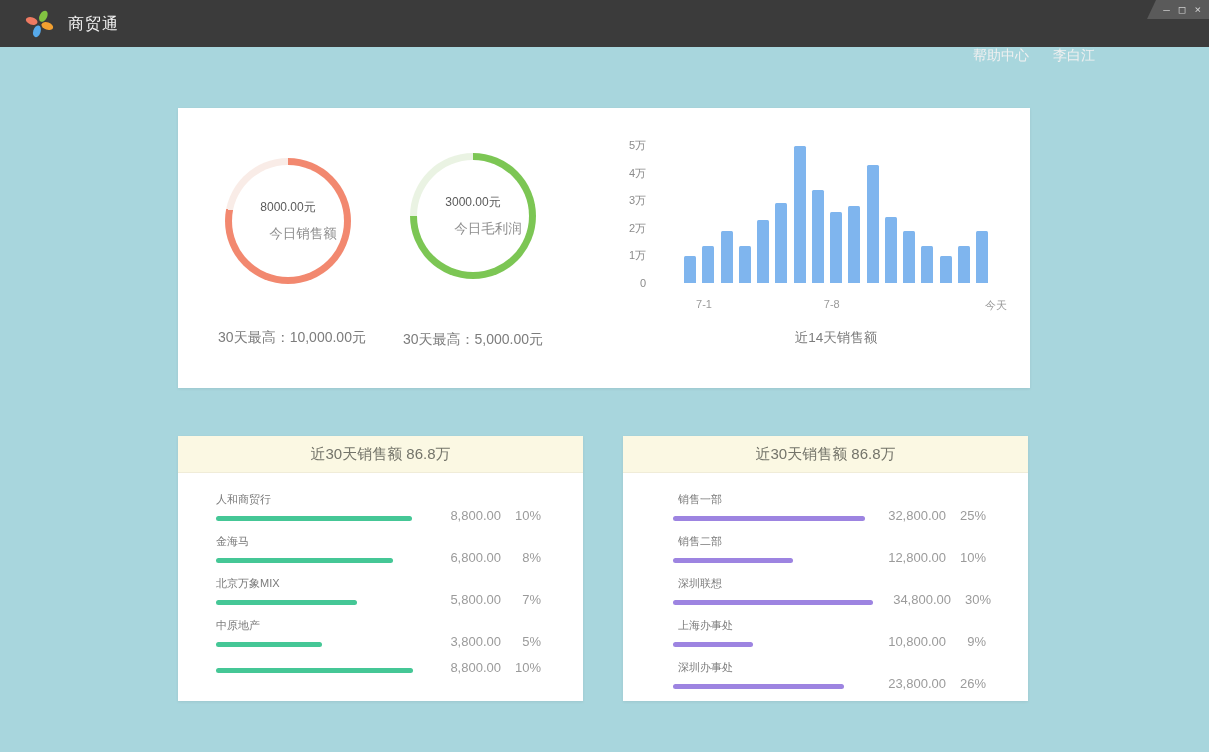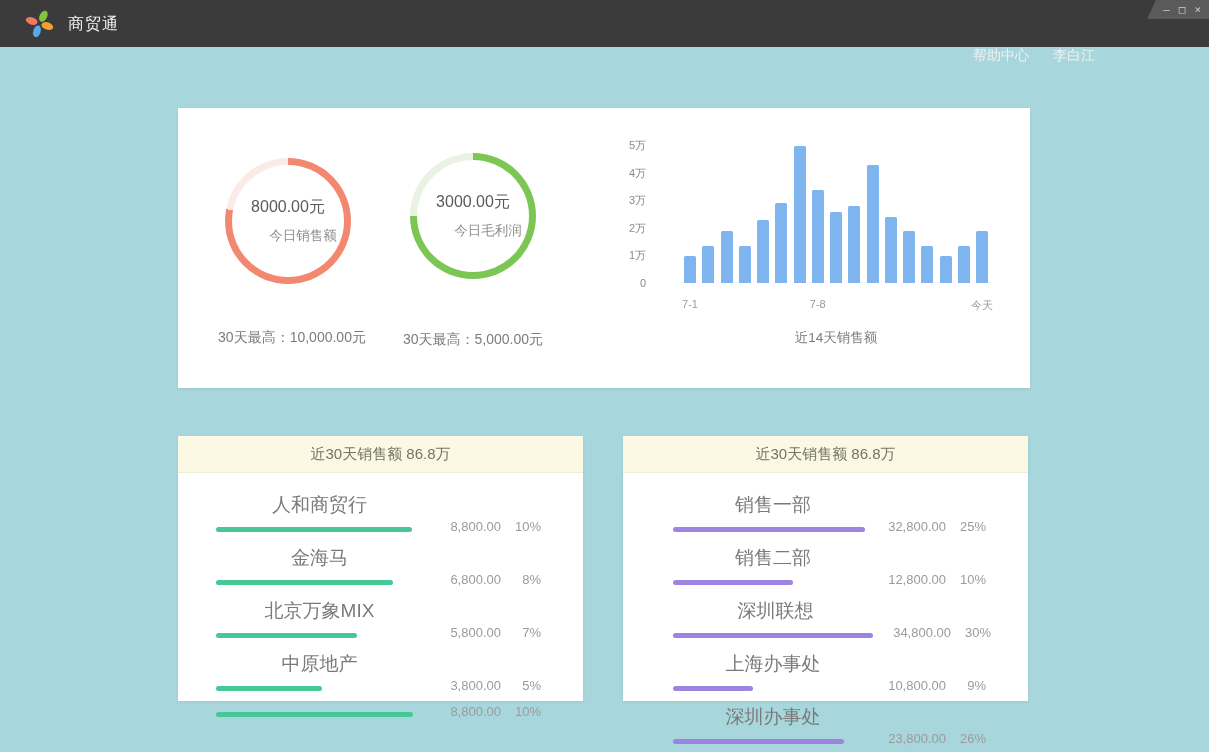--- a/index.html
+++ b/index.html
@@ -19,44 +19,44 @@
 
   
   .card { position:absolute; background:#fff; box-shadow:0 1px 3px rgba(0,0,0,0.07); }
   .card-top { left:178px; top:108px; width:852px; height:280px; }
   .card-bl  { left:178px; top:436px; width:405px; height:265px; }
   .card-br  { left:623px; top:436px; width:405px; height:265px; }
 
   
   .donut { position:absolute; width:126px; height:126px; border-radius:50%; display:flex; align-items:center; justify-content:center; }
   .donut-inner { width:112px; height:112px; border-radius:50%; background:#fff; display:flex; flex-direction:column; align-items:center; justify-content:center; gap:9px; }
-  .donut-value { font-size:16px; color:#5a5a5a; }
+  .donut-value { font-size:12px; color:#5a5a5a; }
   .donut-label { font-size:13.5px; color:#8e8e8e;margin-left:30px; }
   .donut-sales  { left:47px;  top:50px; }
   .donut-profit { left:232px; top:45px; }
   .max-label { position:absolute; font-size:14px; color:#7c7c7c; transform:translateX(-50%); white-space:nowrap; }
   .max-sales  { left:114px; top:221px; }
   .max-profit { left:295px; top:223px; }
 
   
   .yticks { position:absolute; left:436px; top:30px; width:32px; height:152px; display:flex; flex-direction:column; justify-content:space-between; }
   .yticks span { font-size:11px; color:#8b8b8b; text-align:right; line-height:14px; }
   .bars { position:absolute; left:506px; top:37px; width:305px; height:138px; display:flex; align-items:flex-end; gap:6.25px; }
   .vbar { width:12px; background:#7fb5ee; border-radius:1.5px 1.5px 0 0; }
-  .xaxis { position:absolute; left:506px; top:190px; width:305px; height:14px;text-align:right; }
+  .xaxis { position:absolute; left:520px; top:190px; width:305px; height:14px;text-align:right; }
   .xlab { position:absolute; transform:translateX(-50%); font-size:11px; color:#9a9a9a; white-space:nowrap; }
   .chart-caption { position:absolute; left:658px; top:221px; transform:translateX(-50%); font-size:13.5px; color:#7c7c7c; white-space:nowrap; }
 
   
   .rank-header { height:37px; background:#fbf8e3; border-bottom:1px solid #f0ecd8; display:flex; align-items:center; justify-content:center; font-size:15px; color:#74746a; }
   .rank-body { padding:19px 42px 0 38px; }
   .card-br .rank-body { padding-left:50px; }
   .rank-row { display:flex; align-items:flex-end; margin-bottom:13px; }
   .rank-left { flex:1; }
-  .rank-label { font-size:19px; color:#7a7a7a; margin-bottom:9px;text-align:center; }
+  .rank-label { font-size:11px; color:#7a7a7a; margin-bottom:9px; }
   .card-br .rank-label { padding-left:5px; }
   .rank-bar { height:5px; border-radius:3px; }
   .rank-right { display:flex; align-items:baseline; margin-bottom:-2px; }
   .rank-value { width:78px; text-align:right; font-size:13px; color:#9b9b9b; }
   .rank-pct { width:40px; text-align:right; font-size:13px; color:#9b9b9b; }
 </style>
 </head>
 <body>
 
 <div class="titlebar">

